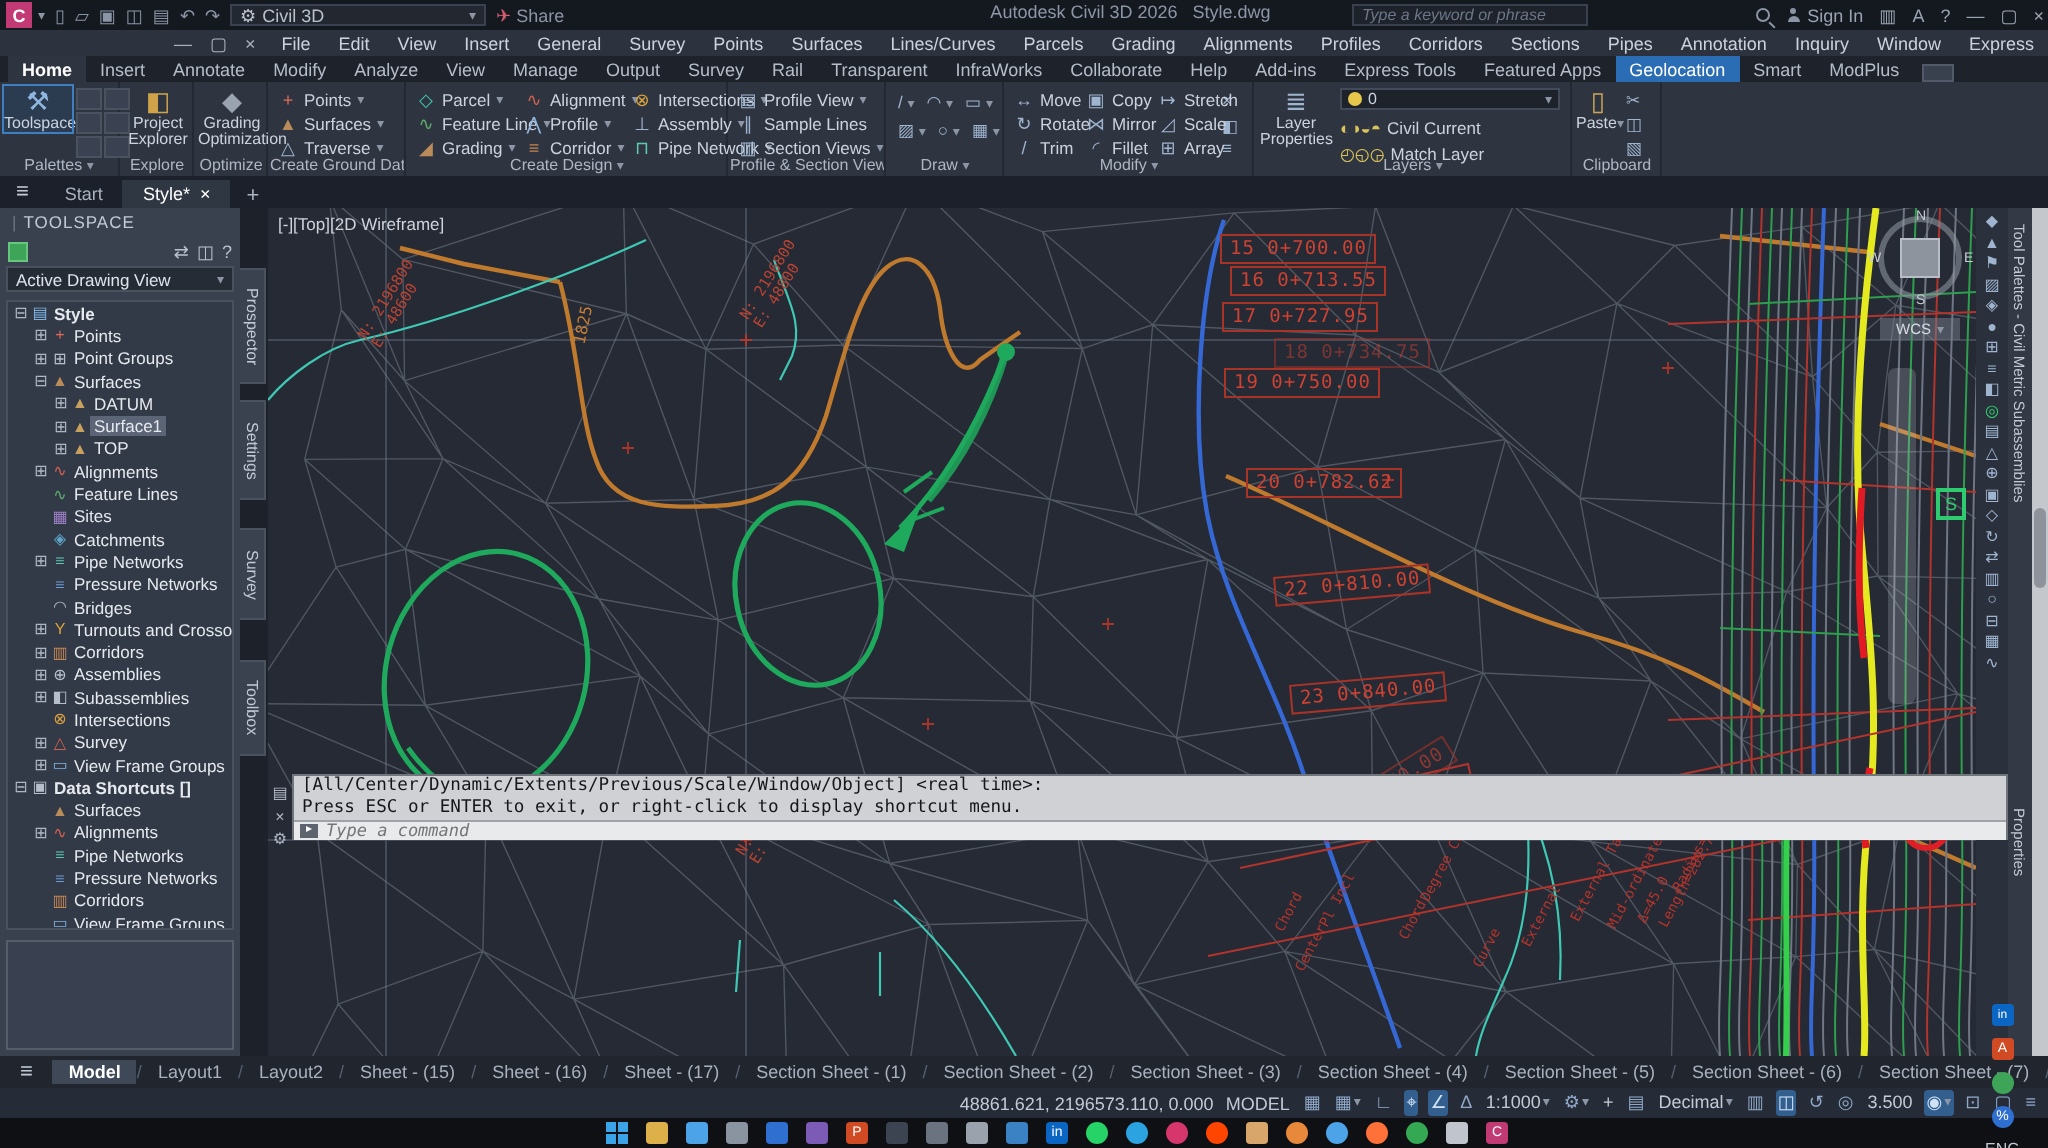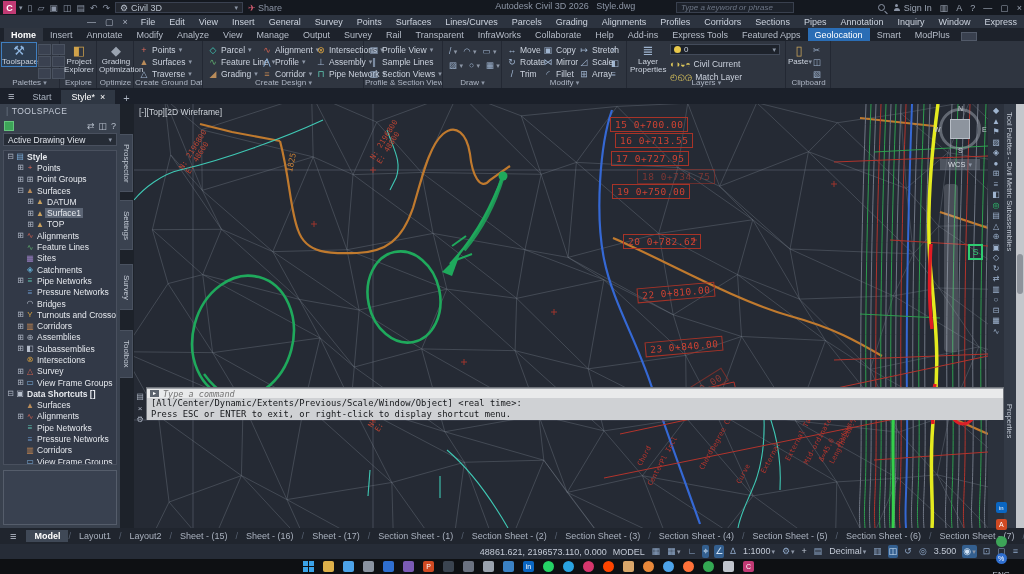--- a/index.html
+++ b/index.html
@@ -799,27 +799,27 @@
         <div class="handle"></div>
       </div>
   </div>
 
   <div id="cmdside">
     <span>▤</span>
     <span>×</span>
     <span>⚙</span>
   </div>
   <div id="cmdbox">
+    <div id="cmdhist">
+      <div>[All/Center/Dynamic/Extents/Previous/Scale/Window/Object] &lt;real time&gt;:</div>
+      <div>Press ESC or ENTER to exit, or right-click to display shortcut menu.</div>
+    </div>
     <div id="cmdinput">
       <span class="cic">▸</span>
       <input placeholder="Type a command" style="">
-    </div>
-    <div id="cmdhist">
-      <div>[All/Center/Dynamic/Extents/Previous/Scale/Window/Object] &lt;real time&gt;:</div>
-      <div>Press ESC or ENTER to exit, or right-click to display shortcut menu.</div>
     </div>
   </div>
 
   <div id="layouttabs">
     <span class="lham">≡</span>
   <span class="ltab active">Model</span>
       <span class="lsep">/</span>
       <span class="ltab">Layout1</span>
       <span class="lsep">/</span>
       <span class="ltab">Layout2</span>

